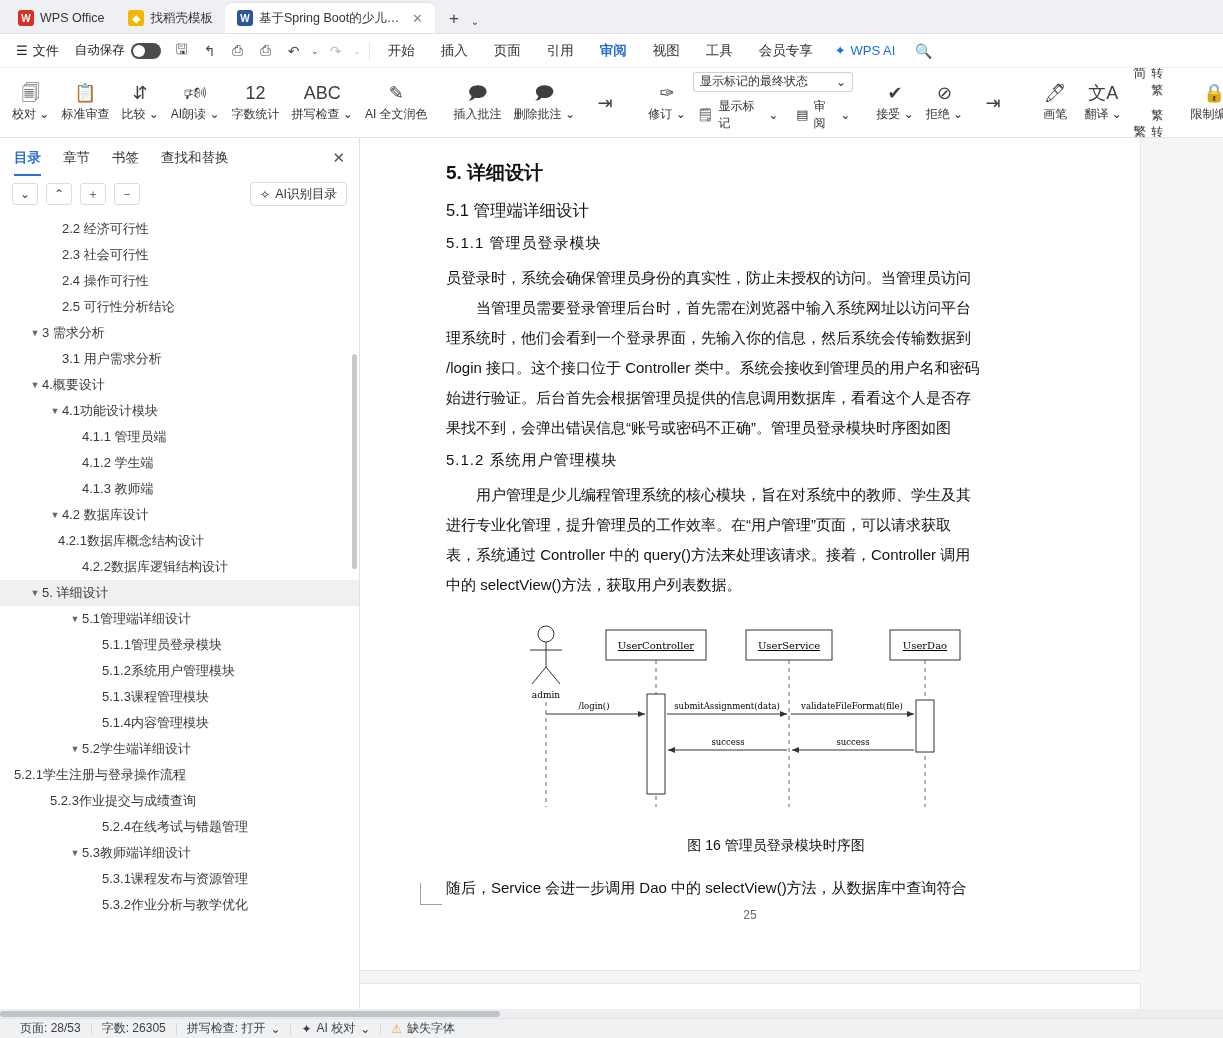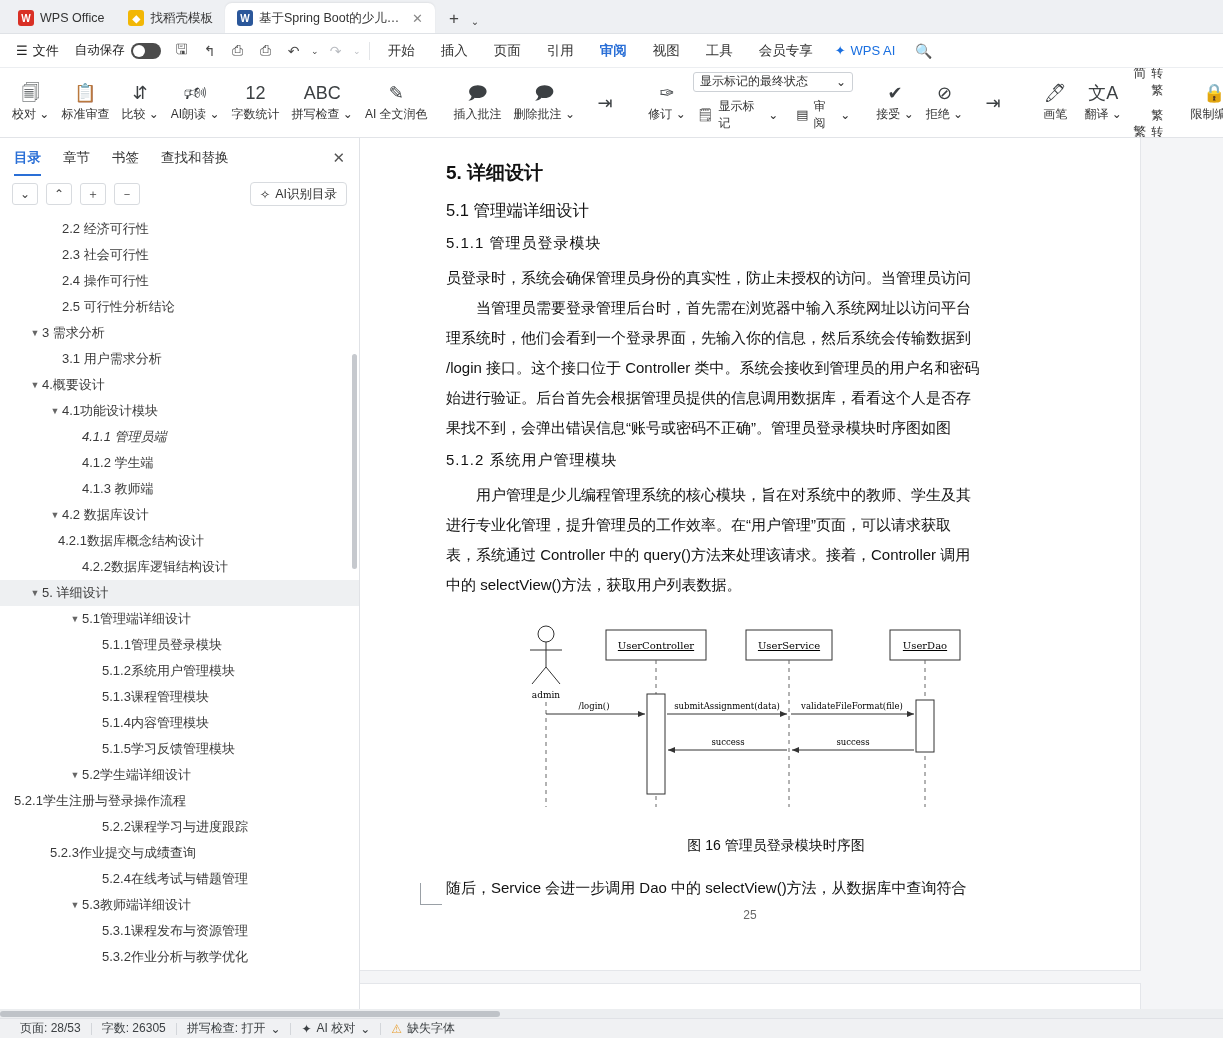--- a/index.html
+++ b/index.html
@@ -389,21 +389,21 @@
           <span>3.1 用户需求分析</span>
         </div>
         <div class="tocitem" style="padding-left: 28px;">
           <span class="caret">▼</span>
           <span>4.概要设计</span>
         </div>
         <div class="tocitem" style="padding-left: 48px;">
           <span class="caret">▼</span>
           <span>4.1功能设计模块</span>
         </div>
-        <div class="tocitem" style="padding-left: 68px; font-style: italic;">
+        <div class="tocitem" style="padding-left: 68px;">
           <span class="caret empty">▼</span>
           <span>4.1.1 管理员端</span>
         </div>
         <div class="tocitem" style="padding-left: 68px;">
           <span class="caret empty">▼</span>
           <span>4.1.2 学生端</span>
         </div>
         <div class="tocitem" style="padding-left: 68px;">
           <span class="caret empty">▼</span>
           <span>4.1.3 教师端</span>
@@ -437,35 +437,27 @@
           <span>5.1.2系统用户管理模块</span>
         </div>
         <div class="tocitem" style="padding-left: 88px;">
           <span class="caret empty">▼</span>
           <span>5.1.3课程管理模块</span>
         </div>
         <div class="tocitem" style="padding-left: 88px;">
           <span class="caret empty">▼</span>
           <span>5.1.4内容管理模块</span>
         </div>
-        <div class="tocitem" style="padding-left: 88px;">
-          <span class="caret empty">▼</span>
-          <span>5.1.5学习反馈管理模块</span>
-        </div>
         <div class="tocitem" style="padding-left: 68px;">
           <span class="caret">▼</span>
           <span>5.2学生端详细设计</span>
         </div>
         <div class="tocitem" style="">
           <span class="caret empty">▼</span>
           <span>5.2.1学生注册与登录操作流程</span>
-        </div>
-        <div class="tocitem" style="padding-left: 88px;">
-          <span class="caret empty">▼</span>
-          <span>5.2.2课程学习与进度跟踪</span>
         </div>
         <div class="tocitem" style="padding-left: 36px;">
           <span class="caret empty">▼</span>
           <span>5.2.3作业提交与成绩查询</span>
         </div>
         <div class="tocitem" style="padding-left: 88px;">
           <span class="caret empty">▼</span>
           <span>5.2.4在线考试与错题管理</span>
         </div>
         <div class="tocitem" style="padding-left: 68px;">

